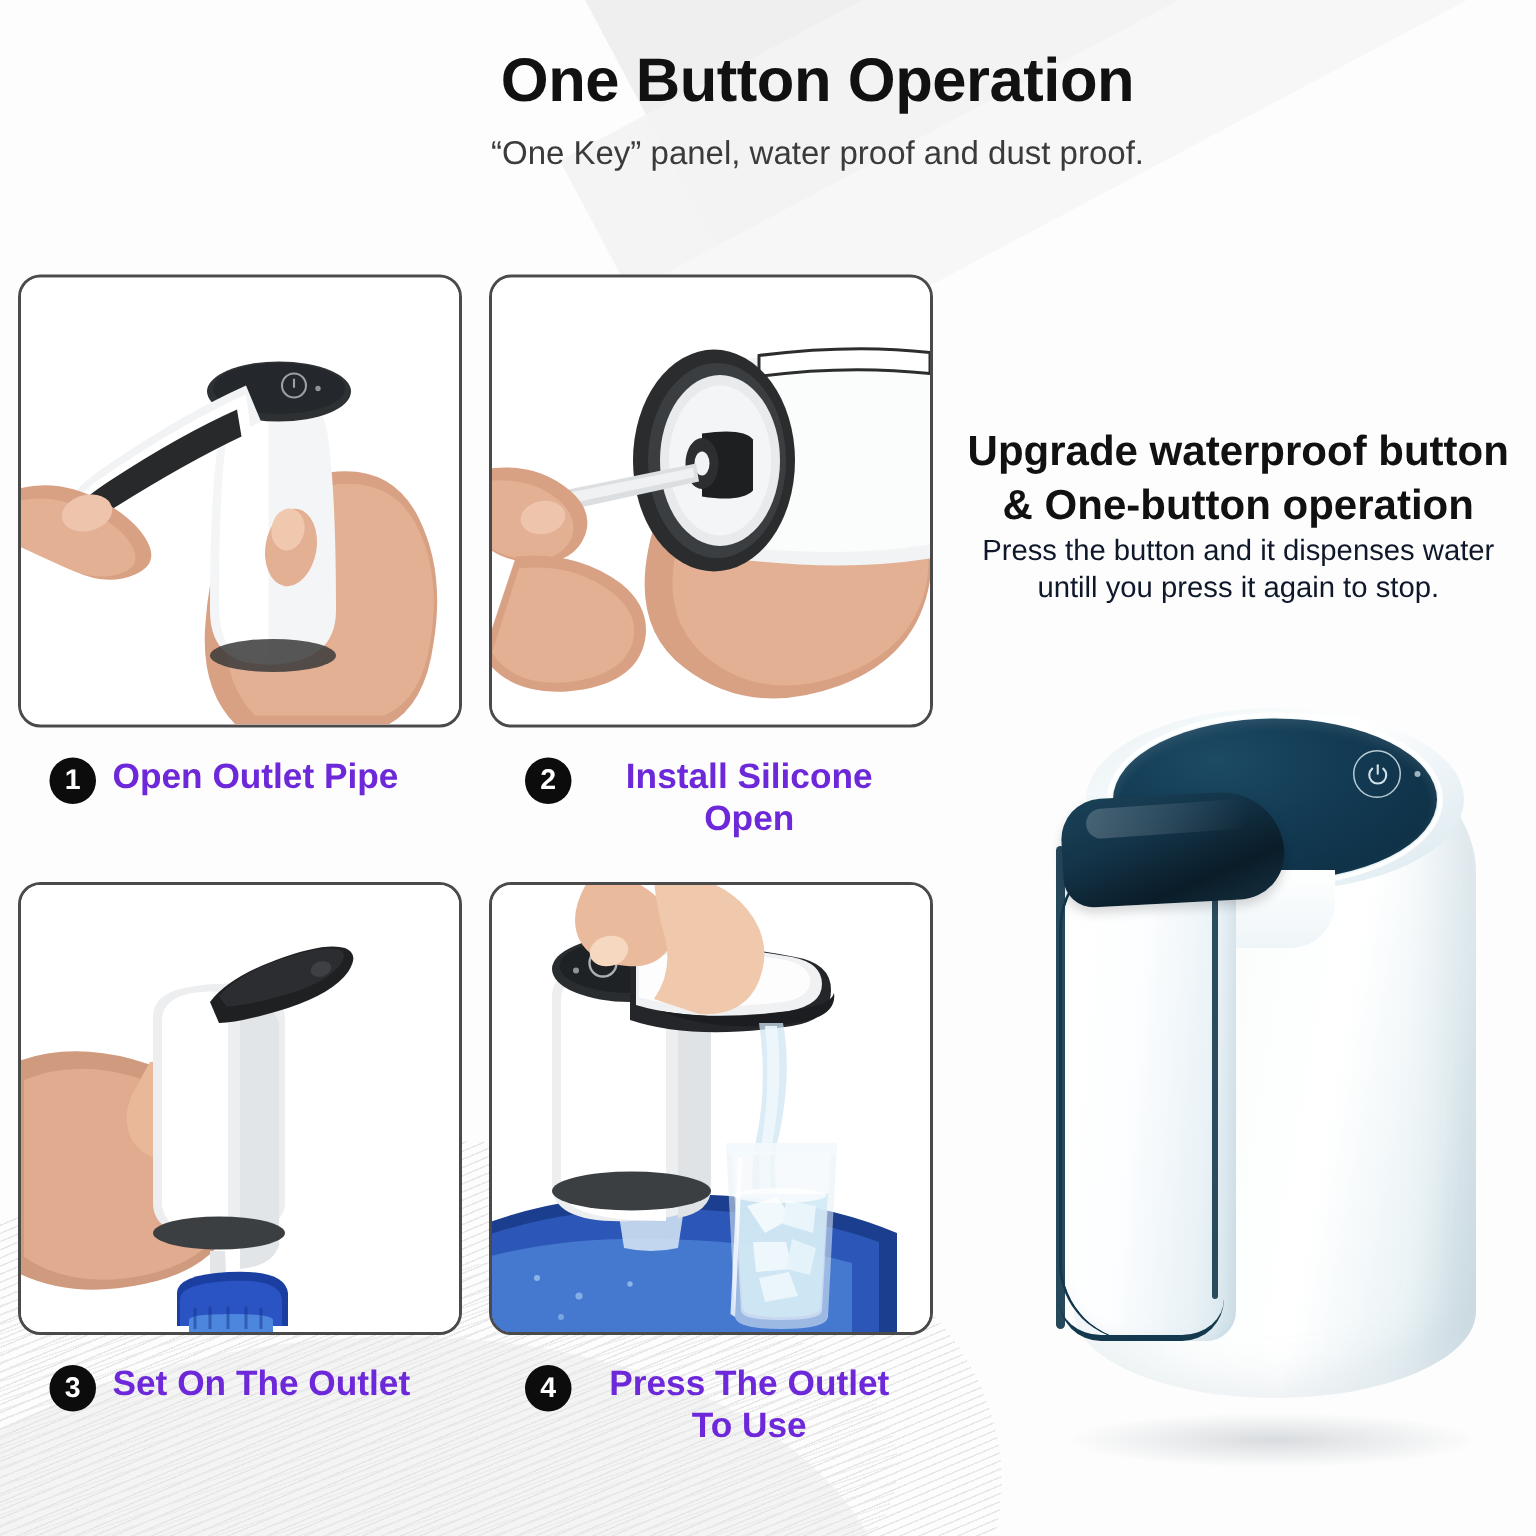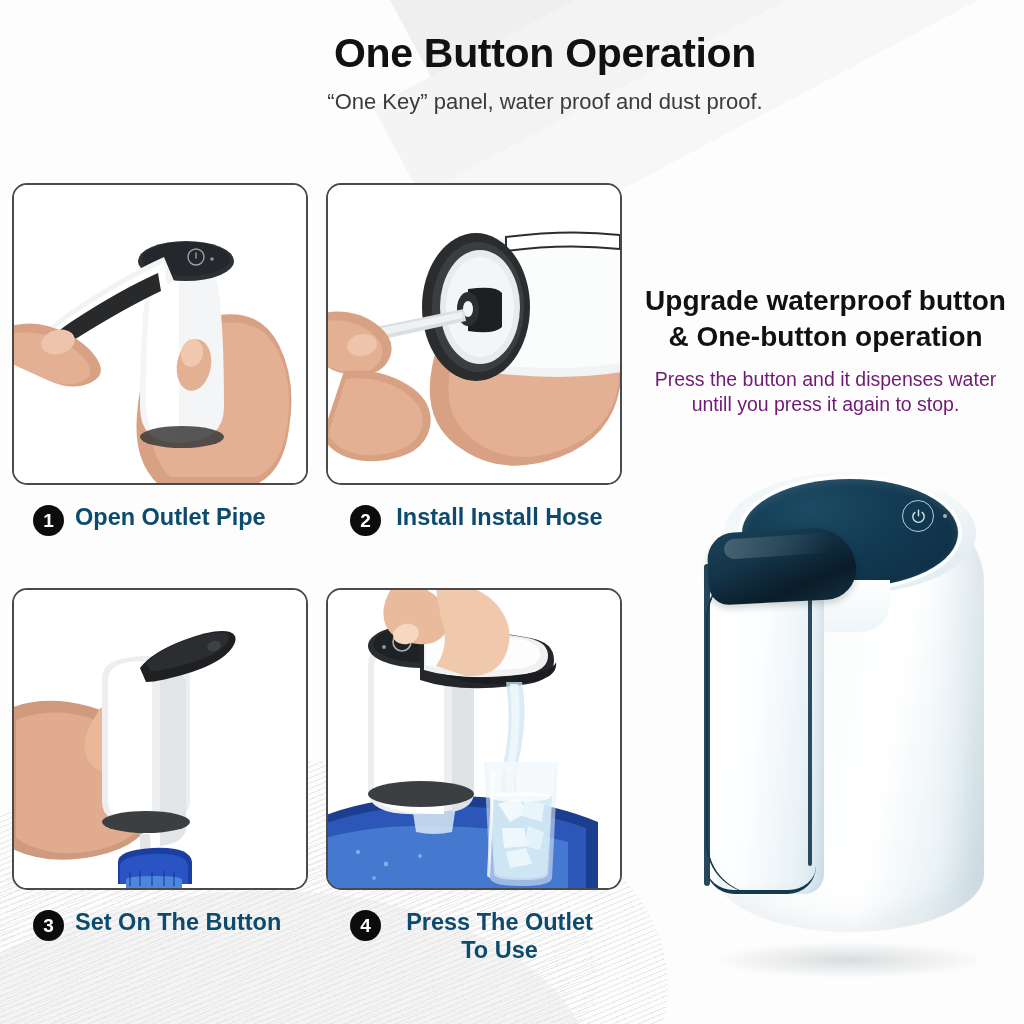--- a/index.html
+++ b/index.html
@@ -37,31 +37,31 @@
         overflow:hidden;z-index:5;}
   #panel1{left:12px;  top:183px; width:292px; height:298px;}
   #panel2{left:326px; top:183px; width:292px; height:298px;}
   #panel3{left:12px;  top:588px; width:292px; height:298px;}
   #panel4{left:326px; top:588px; width:292px; height:298px;}
 
   .caption{position:absolute;z-index:6;display:flex;align-items:flex-start;gap:11px;}
   .badge{flex:0 0 auto;width:31px;height:31px;border-radius:50%;background:#0c0c0c;color:#fff;
         font-size:19px;font-weight:700;display:flex;align-items:center;justify-content:center;
         margin-top:2px;}
-  .captxt{font-size:23.5px;font-weight:700;color:#0c4a6e;line-height:1.2;}
+  .captxt{font-size:23.5px;font-weight:700;color:#6d28d9;line-height:1.2;}
   #cap1{left:33px;  top:503px; width:275px;}
   #cap2{left:350px; top:503px; width:268px;}
   #cap3{left:33px;  top:908px; width:275px;}
   #cap4{left:350px; top:908px; width:268px;}
   #cap2 .captxt,#cap4 .captxt{text-align:center;width:215px;}
 
   
   #rightinfo{position:absolute;left:638px;top:283px;width:375px;z-index:6;text-align:center;}
   #ri-head{font-size:28px;font-weight:700;color:#111;line-height:1.28;}
-  #ri-body{font-size:19.5px;font-weight:300;color:#701a75;line-height:1.3;margin-top:12px;}
+  #ri-body{font-size:19.5px;font-weight:300;color:#0f172a;line-height:1.3;margin-top:0;}
 
   
   #hero{position:absolute;left:690px;top:452px;width:322px;height:520px;z-index:5;}
   #hero-shadow{position:absolute;left:24px;bottom:-6px;width:270px;height:36px;border-radius:50%;
         background:radial-gradient(ellipse at center,rgba(140,150,158,.32),rgba(255,255,255,0) 72%);}
   #hero-body{position:absolute;left:26px;top:34px;width:268px;height:446px;
         border-radius:134px/96px 96px 58px 58px;
         background:linear-gradient(100deg,#c9dbe3 0%,#e7f1f4 13%,#fbfdfd 40%,#ffffff 62%,#eaf3f6 84%,#cddde4 100%);
         box-shadow:inset -16px -6px 34px rgba(150,175,188,.22), inset 12px 0 26px rgba(255,255,255,.75);}
   #hero-top{position:absolute;left:34px;top:20px;width:252px;height:122px;border-radius:50%;
@@ -258,25 +258,25 @@
     <path d="M164 182 l3 0 l-5 106 l-3 -2 Z" fill="#ffffff" opacity=".8"></path>
   </svg>
 </div>
 
 <div class="caption" id="cap1">
   <div class="badge">1</div>
   <div class="captxt">Open Outlet Pipe</div>
 </div>
 <div class="caption" id="cap2">
   <div class="badge">2</div>
-  <div class="captxt">Install Install Hose</div>
+  <div class="captxt">Install Silicone Open</div>
 </div>
 <div class="caption" id="cap3">
   <div class="badge">3</div>
-  <div class="captxt">Set On The Button</div>
+  <div class="captxt">Set On The Outlet</div>
 </div>
 <div class="caption" id="cap4">
   <div class="badge">4</div>
   <div class="captxt">Press The Outlet To Use</div>
 </div>
 
 <div id="rightinfo">
   <div id="ri-head">Upgrade waterproof button &amp; One-button operation</div>
   <div id="ri-body">Press the button and it dispenses water untill you press it again to stop.</div>
 </div>

